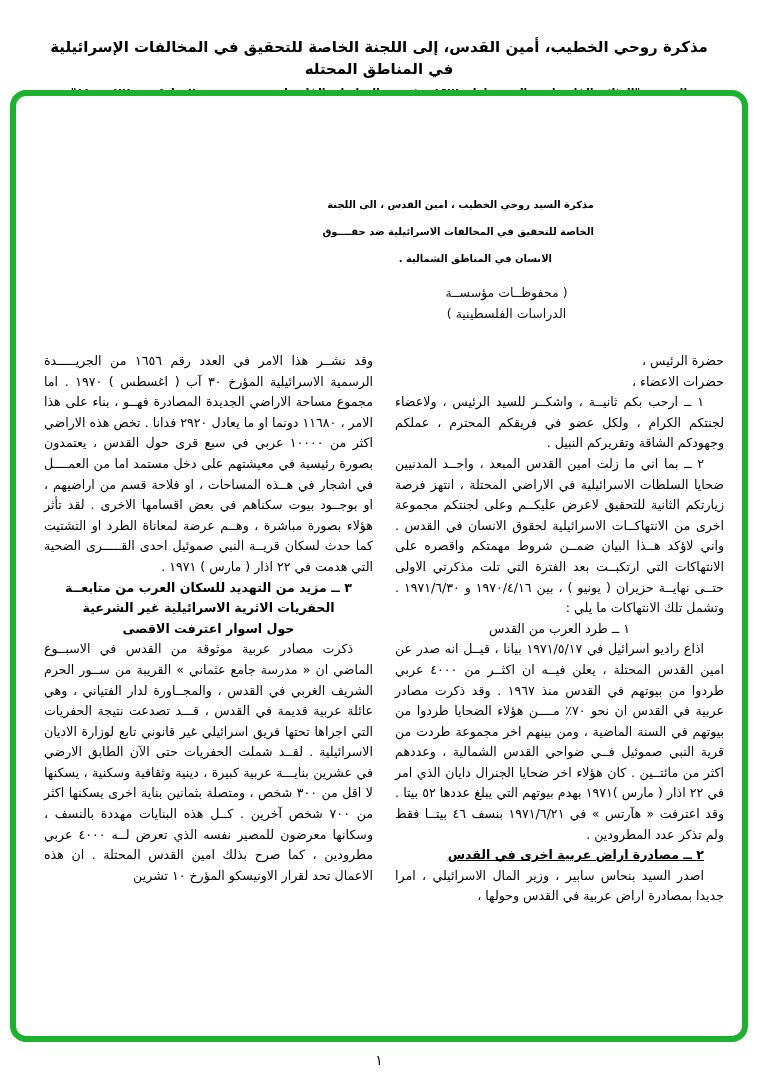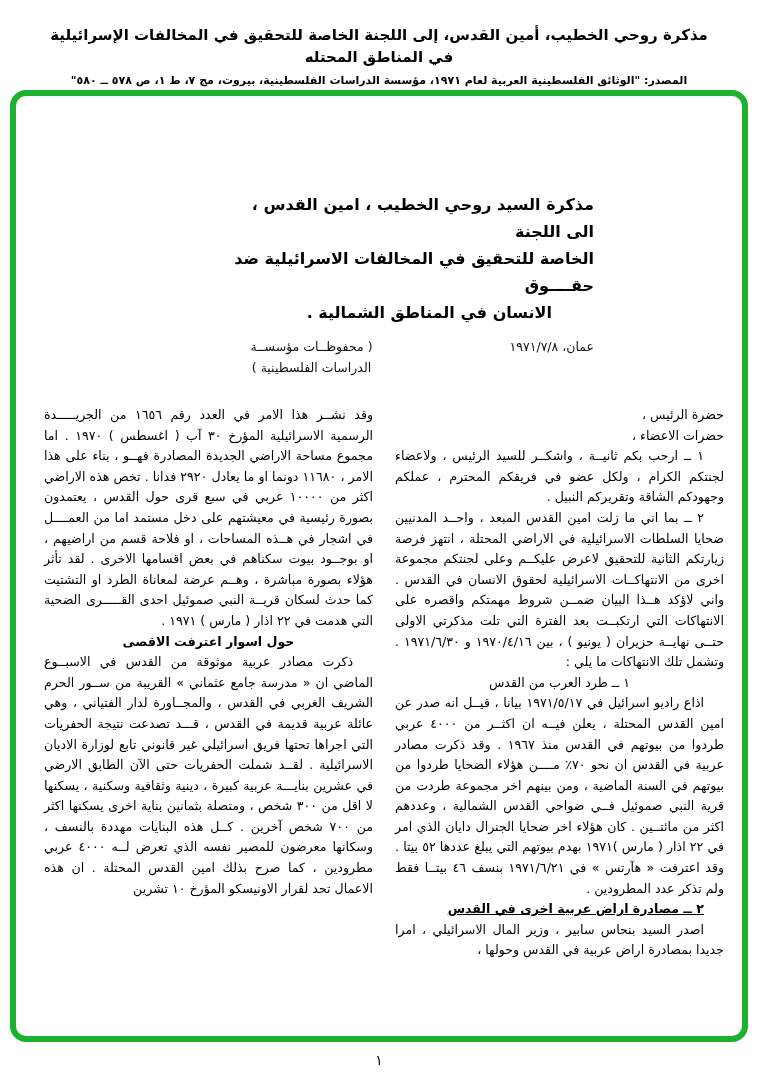--- a/index.html
+++ b/index.html
@@ -9,40 +9,40 @@
     font-family:"DejaVu Sans","Liberation Sans",sans-serif;
     direction:rtl;
     overflow:hidden;
     color:#111;
   }
   .page{width:758px;height:1078px;position:relative;}
   
   .top-header{padding-top:24px;text-align:center;}
   .top-header .main-title{
     font-size:15px;font-weight:bold;color:#000;
-    line-height:22px;padding:0 40px;
+    line-height:22px;padding:0 40px;margin-top:12px;
   }
   .top-header .source-line{
     font-size:11px;font-weight:bold;color:#000;
     margin-top:5px;line-height:15px;
   }
   
   .green-box{
     position:absolute;top:90px;left:10px;right:10px;
     height:952px;box-sizing:border-box;
     border:6px solid #1cb12e;border-radius:16px;
     background:#fff;
     padding:95px 18px 0 18px;
   }
   
   .doc-head{
     width:370px;margin-right:130px;
   }
   .doc-title{
-    font-weight:bold;font-size:16px;line-height:27px;
+    font-weight:bold;font-size:10px;line-height:27px;
     text-align:right;color:#000;
   }
   .doc-title .t-line{display:block;}
   .doc-title .t-line.last{padding-right:42px;}
   .date-row{
     display:flex;justify-content:space-between;
     margin-top:10px;font-size:12.5px;line-height:21px;
   }
   .doc-date{white-space:nowrap;}
   .archive-note{text-align:center;width:175px;}
@@ -80,21 +80,20 @@
 
   <div class="green-box">
 
     <div class="doc-head">
       <div class="doc-title">
         <span class="t-line">مذكرة السيد روحي الخطيب ، امين القدس ، الى اللجنة</span>
         <span class="t-line">الخاصة للتحقيق في المخالفات الاسرائيلية ضد حقــــوق</span>
         <span class="t-line last">الانسان في المناطق الشمالية .</span>
       </div>
       <div class="date-row">
-        <div class="doc-date">عمان، ١٩٧١/٧/٨</div>
         <div class="archive-note">
           <span>( محفوظــات مؤسســة</span>
           <span>الدراسات الفلسطينية )</span>
         </div>
       </div>
     </div>
 
     <div class="columns">
 
       <div class="col">
@@ -104,20 +103,22 @@
         <p class="para-indent">٢ ــ بما اني ما زلت امين القدس المبعد ، واحــد المدنيين ضحايا السلطات الاسرائيلية في الاراضي المحتلة ، انتهز فرصة زيارتكم الثانية للتحقيق لاعرض عليكــم وعلى لجنتكم مجموعة اخرى من الانتهاكــات الاسرائيلية لحقوق الانسان في القدس . واني لاؤكد هــذا البيان ضمــن شروط مهمتكم واقصره على الانتهاكات التي ارتكبــت بعد الفترة التي تلت مذكرتي الاولى حتــى نهايــة حزيران ( يونيو ) ، بين ١٩٧٠/٤/١٦ و ١٩٧١/٦/٣٠ . وتشمل تلك الانتهاكات ما يلي :</p>
         <p class="h-center">١ ــ طرد العرب من القدس</p>
         <p class="para-indent">اذاع راديو اسرائيل في ١٩٧١/٥/١٧ بيانا ، قيــل انه صدر عن امين القدس المحتلة ، يعلن فيــه ان اكثــر من ٤٠٠٠ عربي طردوا من بيوتهم في القدس منذ ١٩٦٧ . وقد ذكرت مصادر عربية في القدس ان نحو ٧٠٪ مــــن هؤلاء الضحايا طردوا من بيوتهم في السنة الماضية ، ومن بينهم اخر مجموعة طردت من قرية النبي صموئيل فــي ضواحي القدس الشمالية ، وعددهم اكثر من مائتــين . كان هؤلاء اخر ضحايا الجنرال دايان الذي امر في ٢٢ اذار ( مارس )١٩٧١ بهدم بيوتهم التي يبلغ عددها ٥٢ بيتا . وقد اعترفت « هآرتس » في ١٩٧١/٦/٢١ بنسف ٤٦ بيتــا فقط ولم تذكر عدد المطرودين .</p>
         <p class="h-indent">٢ ــ مصادرة اراض عربية اخرى في القدس</p>
         <p class="para-indent">اصدر السيد بنحاس سابير ، وزير المال الاسرائيلي ، امرا جديدا بمصادرة اراض عربية في القدس وحولها ،</p>
       </div>
 
       <div class="col">
         <p class="para-flush">وقد نشــر هذا الامر في العدد رقم ١٦٥٦ من الجريـــــدة الرسمية الاسرائيلية المؤرخ ٣٠ آب ( اغسطس ) ١٩٧٠ . اما مجموع مساحة الاراضي الجديدة المصادرة فهــو ، بناء على هذا الامر ، ١١٦٨٠ دونما او ما يعادل ٢٩٢٠ فدانا . تخص هذه الاراضي اكثر من ١٠٠٠٠ عربي في سبع قرى حول القدس ، يعتمدون بصورة رئيسية في معيشتهم على دخل مستمد اما من العمــــل في اشجار في هــذه المساحات ، او فلاحة قسم من اراضيهم ، او بوجــود بيوت سكناهم في بعض اقسامها الاخرى . لقد تأثر هؤلاء بصورة مباشرة ، وهــم عرضة لمعاناة الطرد او التشتيت كما حدث لسكان قريــة النبي صموئيل احدى القـــــرى الضحية التي هدمت في ٢٢ اذار ( مارس ) ١٩٧١ .</p>
         <p class="h-lines">
+          <span>٣ ــ مزيد من التهديد للسكان العرب من متابعــة</span>
+          <span>الحفريات الاثرية الاسرائيلية غير الشرعية</span>
           <span>حول اسوار اعترفت الاقصى</span>
         </p>
         <p class="para-indent">ذكرت مصادر عربية موثوقة من القدس في الاسبــوع الماضي ان « مدرسة جامع عثماني » القريبة من ســور الحرم الشريف الغربي في القدس ، والمجــاورة لدار الفتياني ، وهي عائلة عربية قديمة في القدس ، قـــد تصدعت نتيجة الحفريات التي اجراها تحتها فريق اسرائيلي غير قانوني تابع لوزارة الاديان الاسرائيلية . لقــد شملت الحفريات حتى الآن الطابق الارضي في عشرين بنايـــة عربية كبيرة ، دينية وثقافية وسكنية ، يسكنها لا اقل من ٣٠٠ شخص ، ومتصلة بثمانين بناية اخرى يسكنها اكثر من ٧٠٠ شخص آخرين . كــل هذه البنايات مهددة بالنسف ، وسكانها معرضون للمصير نفسه الذي تعرض لــه ٤٠٠٠ عربي مطرودين ، كما صرح بذلك امين القدس المحتلة . ان هذه الاعمال تحد لقرار الاونيسكو المؤرخ ١٠ تشرين</p>
       </div>
 
     </div>
   </div>
 
   <div class="page-number">١</div>
 

